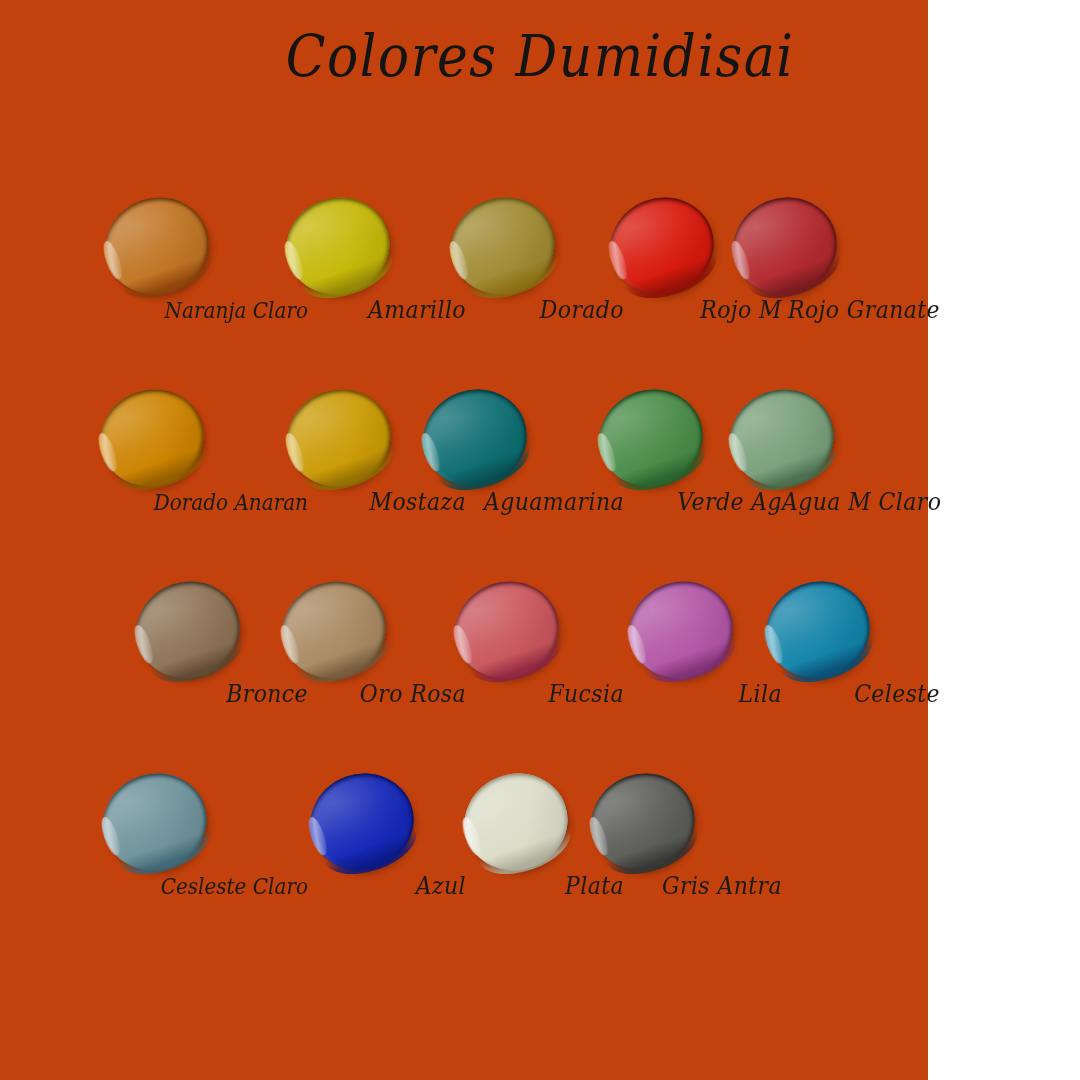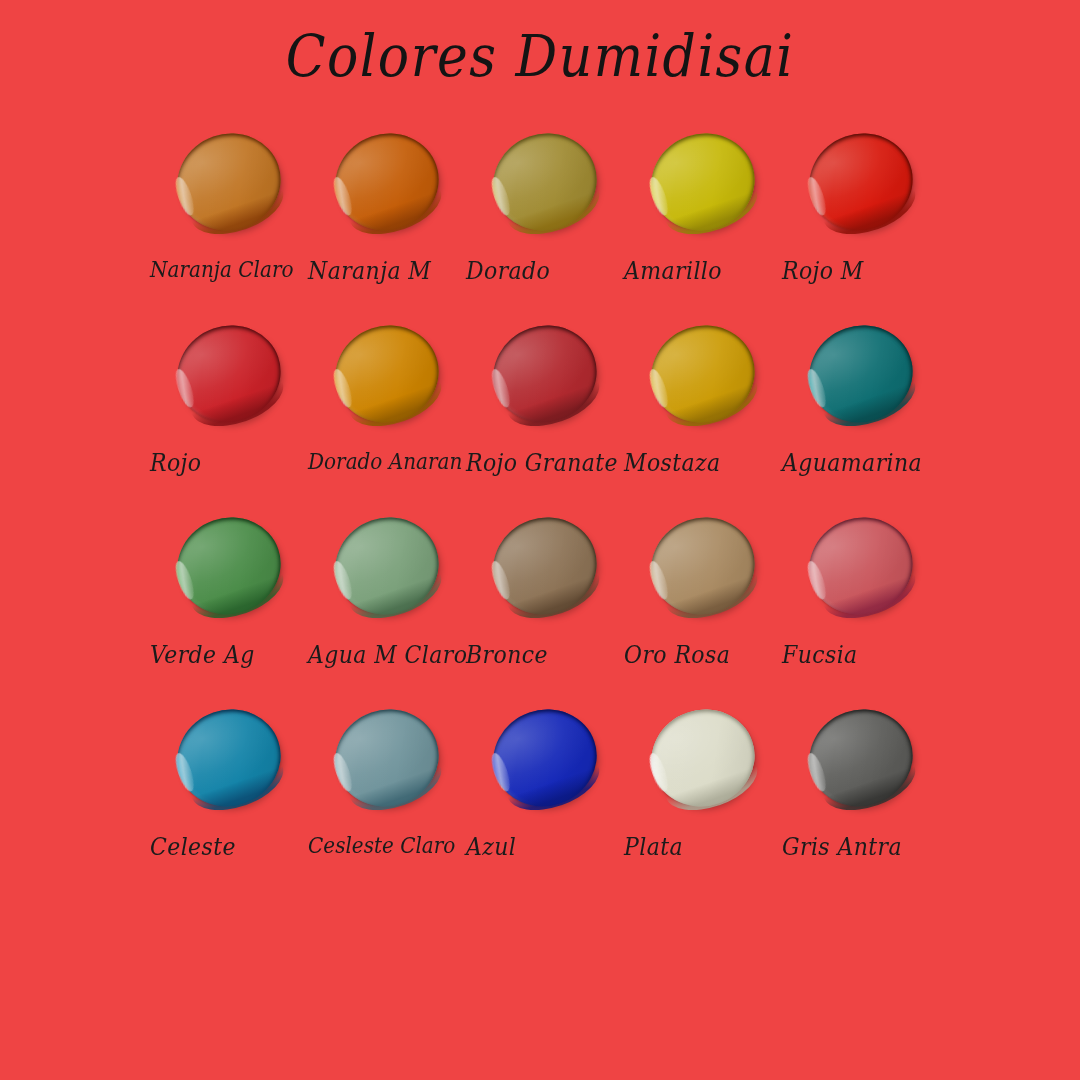--- a/index.html
+++ b/index.html
@@ -10,24 +10,24 @@
   }
   body {
     width: 1080px;
     height: 1080px;
     overflow: hidden;
     font-family: "DejaVu Serif", "Liberation Serif", serif;
     position: relative;
   }
 
   #page {
-    width: 1080px;
+    width: 928px;
     height: 1080px;
     position: relative;
-    background: #ef4444;
+    background: #c2410c;
   }
 
   
   #title {
     position: absolute;
     top: 22px;
     left: 0;
     width: 1080px;
     text-align: center;
     font-family: "DejaVu Serif", "Liberation Serif", serif;
@@ -52,22 +52,22 @@
     grid-auto-rows: 192px;
     row-gap: 0px;
     column-gap: 0px;
   }
 
   .cell {
     position: relative;
     width: 158px;
     height: 192px;
     display: flex;
-    flex-direction: column;
-    align-items: flex-start;
+    flex-direction: row;
+    align-items: flex-end;
   }
 
   
   .disc-wrap {
     width: 158px;
     height: 128px;
     position: relative;
   }
 
   .disc {
@@ -175,97 +175,75 @@
             <div class="face"></div>
             <div class="rim"></div>
             <div class="glint"></div>
             <div class="edge"></div>
           </div>
         </div>
         <div class="caption tight">Naranja Claro</div>
       </div>
       <div class="cell">
         <div class="disc-wrap">
-          <div class="disc" style="--c: #c45d08; --rim: #5c2403; --edge: #8d3d04; --glint: #f09a3c;">
-            <div class="face"></div>
-            <div class="rim"></div>
-            <div class="glint"></div>
-            <div class="edge"></div>
-          </div>
-        </div>
-        <div class="caption">Naranja M</div>
+          <div class="disc" style="--c: #c6b809; --rim: #5e5404; --edge: #8f8206; --glint: #f2e860;">
+            <div class="face"></div>
+            <div class="rim"></div>
+            <div class="glint"></div>
+            <div class="edge"></div>
+          </div>
+        </div>
+        <div class="caption">Amarillo</div>
       </div>
       <div class="cell">
         <div class="disc-wrap">
           <div class="disc" style="--c: #a08b33; --rim: #574a12; --edge: #8a6c10; --glint: #e8d47a;">
             <div class="face"></div>
             <div class="rim"></div>
             <div class="glint"></div>
             <div class="edge"></div>
           </div>
         </div>
         <div class="caption">Dorado</div>
       </div>
       <div class="cell">
         <div class="disc-wrap">
-          <div class="disc" style="--c: #c6b809; --rim: #5e5404; --edge: #8f8206; --glint: #f2e860;">
-            <div class="face"></div>
-            <div class="rim"></div>
-            <div class="glint"></div>
-            <div class="edge"></div>
-          </div>
-        </div>
-        <div class="caption">Amarillo</div>
-      </div>
-      <div class="cell">
-        <div class="disc-wrap">
           <div class="disc" style="--c: #d8190d; --rim: #4f0a04; --edge: #8d1007; --glint: #f2553f;">
             <div class="face"></div>
             <div class="rim"></div>
             <div class="glint"></div>
             <div class="edge"></div>
           </div>
         </div>
         <div class="caption">Rojo M</div>
       </div>
       <div class="cell">
         <div class="disc-wrap">
-          <div class="disc" style="--c: #ca2128; --rim: #4d0b0e; --edge: #861217; --glint: #ea5a60;">
-            <div class="face"></div>
-            <div class="rim"></div>
-            <div class="glint"></div>
-            <div class="edge"></div>
-          </div>
-        </div>
-        <div class="caption">Rojo</div>
+          <div class="disc" style="--c: #b2292f; --rim: #451012; --edge: #751a1e; --glint: #d0626a;">
+            <div class="face"></div>
+            <div class="rim"></div>
+            <div class="glint"></div>
+            <div class="edge"></div>
+          </div>
+        </div>
+        <div class="caption">Rojo Granate</div>
       </div>
       <div class="cell">
         <div class="disc-wrap">
           <div class="disc" style="--c: #cc8300; --rim: #5c3700; --edge: #8e5a00; --glint: #f2bb45;">
             <div class="face"></div>
             <div class="rim"></div>
             <div class="glint"></div>
             <div class="edge"></div>
           </div>
         </div>
         <div class="caption tight">Dorado Anaran</div>
       </div>
       <div class="cell">
         <div class="disc-wrap">
-          <div class="disc" style="--c: #b2292f; --rim: #451012; --edge: #751a1e; --glint: #d0626a;">
-            <div class="face"></div>
-            <div class="rim"></div>
-            <div class="glint"></div>
-            <div class="edge"></div>
-          </div>
-        </div>
-        <div class="caption">Rojo Granate</div>
-      </div>
-      <div class="cell">
-        <div class="disc-wrap">
           <div class="disc" style="--c: #cb9b06; --rim: #5c4302; --edge: #8e6b04; --glint: #f2cf55;">
             <div class="face"></div>
             <div class="rim"></div>
             <div class="glint"></div>
             <div class="edge"></div>
           </div>
         </div>
         <div class="caption">Mostaza</div>
       </div>
       <div class="cell">
@@ -329,20 +307,31 @@
             <div class="face"></div>
             <div class="rim"></div>
             <div class="glint"></div>
             <div class="edge"></div>
           </div>
         </div>
         <div class="caption">Fucsia</div>
       </div>
       <div class="cell">
         <div class="disc-wrap">
+          <div class="disc" style="--c: #b357a6; --rim: #4d1c46; --edge: #7b2e70; --glint: #e195d8;">
+            <div class="face"></div>
+            <div class="rim"></div>
+            <div class="glint"></div>
+            <div class="edge"></div>
+          </div>
+        </div>
+        <div class="caption">Lila</div>
+      </div>
+      <div class="cell">
+        <div class="disc-wrap">
           <div class="disc" style="--c: #1383a8; --rim: #062f4d; --edge: #0b4b72; --glint: #4fc2e5;">
             <div class="face"></div>
             <div class="rim"></div>
             <div class="glint"></div>
             <div class="edge"></div>
           </div>
         </div>
         <div class="caption">Celeste</div>
       </div>
       <div class="cell">

